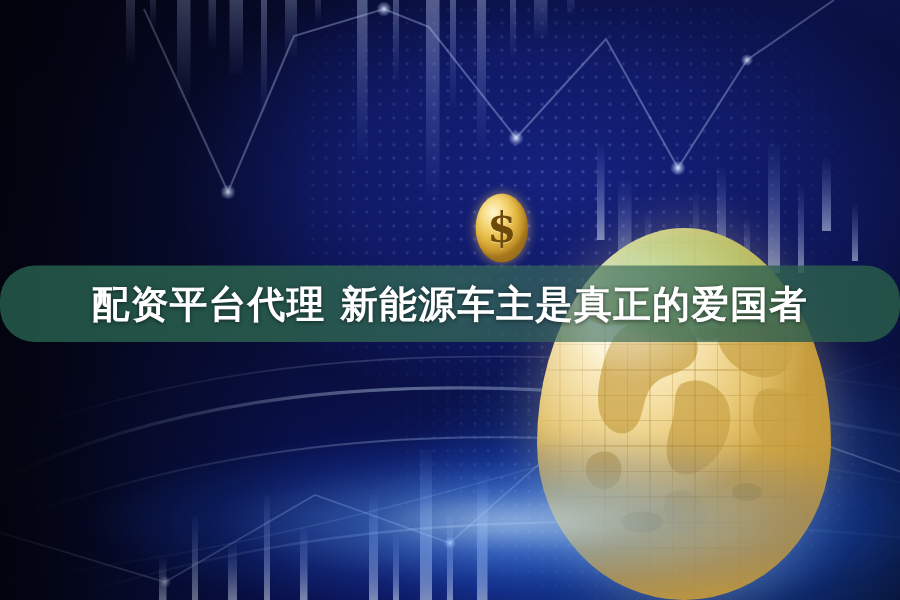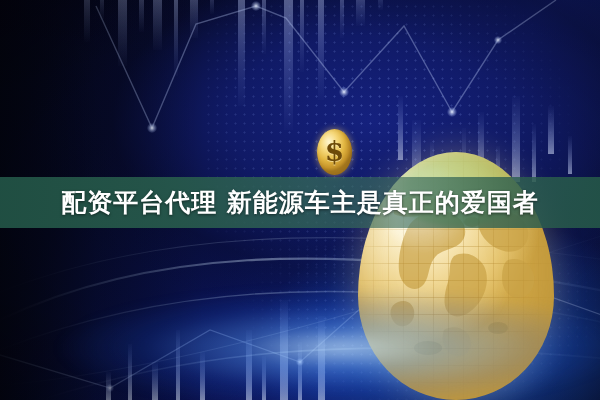--- a/index.html
+++ b/index.html
@@ -286,17 +286,17 @@
         </g>
       </svg>
       <div class="egg-graticule"></div>
       <div class="egg-shine"></div>
       <div class="egg-top-green"></div>
     </div>
   </div>
 
   <div class="bottom-glow"></div>
 
-  <div class="title-band" style="z-index:8;">
+  <div class="title-band" style="z-index:8;border-radius:23px;">
     <div class="title-text">配资平台代理 新能源车主是真正的爱国者</div>
   </div>
 
 </div>
 
 </body></html>

